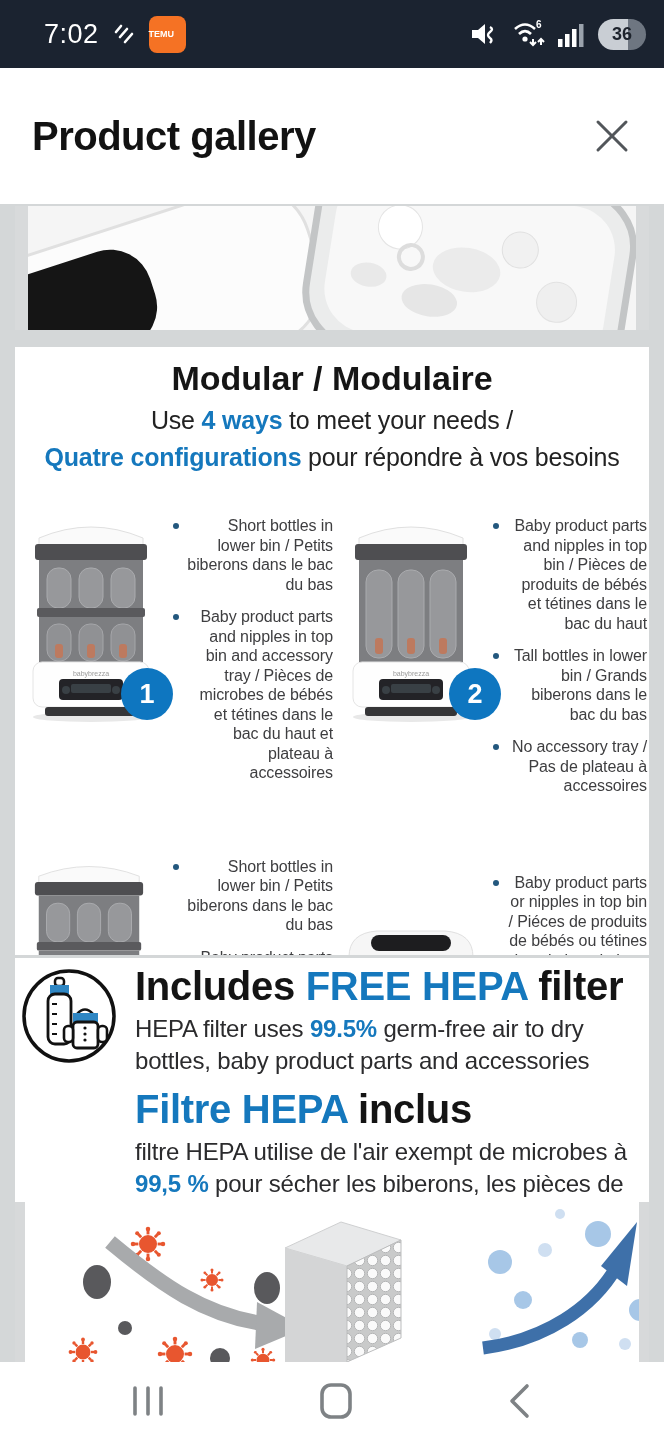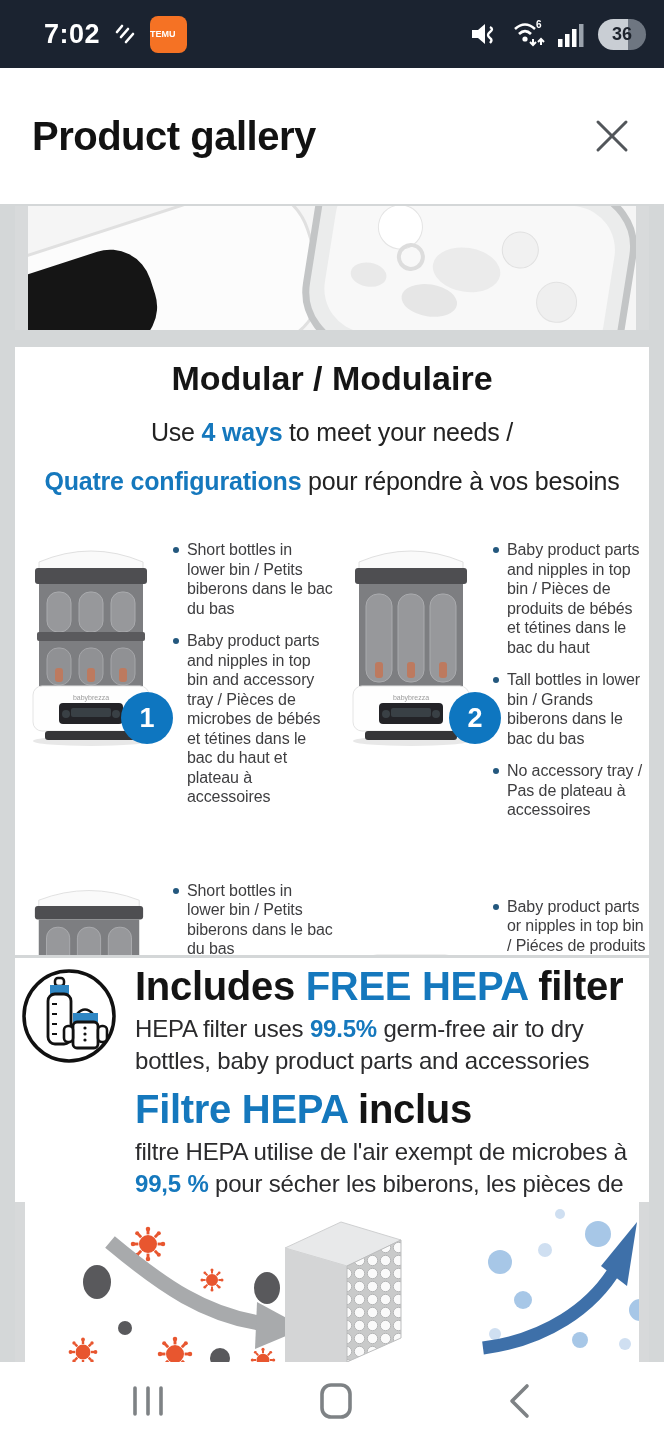--- a/index.html
+++ b/index.html
@@ -4,54 +4,54 @@
 <style>
   * { margin:0; padding:0; box-sizing:border-box; }
   html,body { width:664px; }
   body { font-family:"Liberation Sans", sans-serif; }
   .screen { position:relative; width:664px; height:1440px; background:#d4d7d8; overflow:hidden; }
 
   
   .statusbar { position:absolute; top:0; left:0; width:664px; height:68px; background:#1b2330;
     display:flex; align-items:center; justify-content:space-between; padding:0 18px; }
   .sb-left, .sb-right { display:flex; align-items:center; gap:12px; }
-  .sb-time { color:#fff; font-size:27px; font-weight:bold; letter-spacing:0.5px; margin-left:26px; }
+  .sb-time { color:#fff; font-size:27px; font-weight:normal; letter-spacing:0.5px; margin-left:26px; }
   .temu { width:37px; height:37px; border-radius:8px; background:#f57224; color:#fff;
     font-size:9px; font-weight:bold; display:flex; align-items:center; justify-content:flex-start; text-align:center; line-height:9px; }
   .battery { width:48px; height:31px; border-radius:16px; overflow:hidden;
     background:linear-gradient(90deg,#c9ced4 0 62%, #6e7681 62%);
     display:flex; align-items:center; justify-content:center;
     color:#1d232c; font-size:18px; font-weight:bold; }
 
   
   .header { position:absolute; top:68px; left:0; width:664px; height:136px; background:#fff;
     display:flex; align-items:center; justify-content:space-between; padding:0 32px;gap:48px; }
   .header h1 { font-size:40px; font-weight:bold; color:#121212; letter-spacing:-0.5px; }
 
   
   .card { position:absolute; left:15px; width:634px; background:#fff; }
   .card-photo { top:206px; height:124px; overflow:hidden; }
   .card-modular { top:347px; height:608px; overflow:hidden; }
   .card-hepa { top:958px; height:404px; overflow:hidden; }
 
   
   .m-title { margin-top:12px; text-align:center; font-size:34px; font-weight:bold; color:#151515; }
-  .m-sub { text-align:center; font-size:25px; color:#222; margin-top:20px; letter-spacing:-0.2px; }
+  .m-sub { text-align:center; font-size:25px; color:#222; margin-top:8px; letter-spacing:-0.2px; }
   .m-sub .hl { color:#1578bd; font-weight:bold; }
   .m-grid { display:grid; grid-template-columns:152px 168px 152px 162px; align-items:start; }
   .row1 { margin-top:40px; }
   .row2 { margin-top:44px; }
   .machine-wrap { position:relative; }
   .machine { display:block; }
   .badge { position:absolute; width:52px; height:52px; border-radius:50%; background:#0e76c0;
     color:#fff; font-size:27px; font-weight:bold; display:flex; align-items:center; justify-content:center; }
   .b1 { right:-6px; bottom:4px; } .b2 { right:-14px; bottom:4px; }
   ul.bullets { list-style:none; padding:4px 2px 0 20px; }
   ul.bullets li { position:relative; font-size:16px; line-height:19.5px; color:#3e3e40;
-    margin-bottom:13px; letter-spacing:-0.1px; }
+    margin-bottom:13px; letter-spacing:-0.1px;text-align:right; }
   ul.bullets li::before { content:""; position:absolute; left:-14px; top:7px; width:6px; height:6px;
     border-radius:50%; background:#24587e; }
   .offset4 { padding-top:34px;margin-top:16px; }
   .push-down { margin-top:56px; }
 
   
   .hepa-icon { position:absolute; top:8px; left:4px; }
   .h-text { position:absolute; top:6px; left:120px; width:508px; }
   .h-title { font-size:40px; font-weight:bold; color:#141414; letter-spacing:-0.3px; }
   .h-title .hl, .h-body .hl { color:#1578bd; font-weight:bold; }

